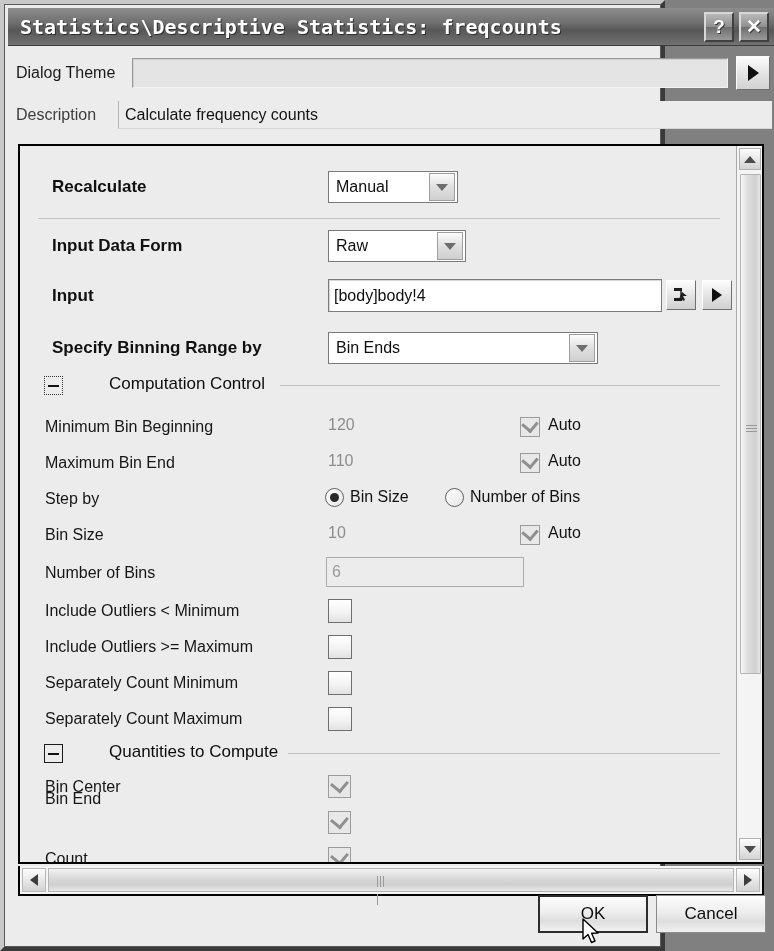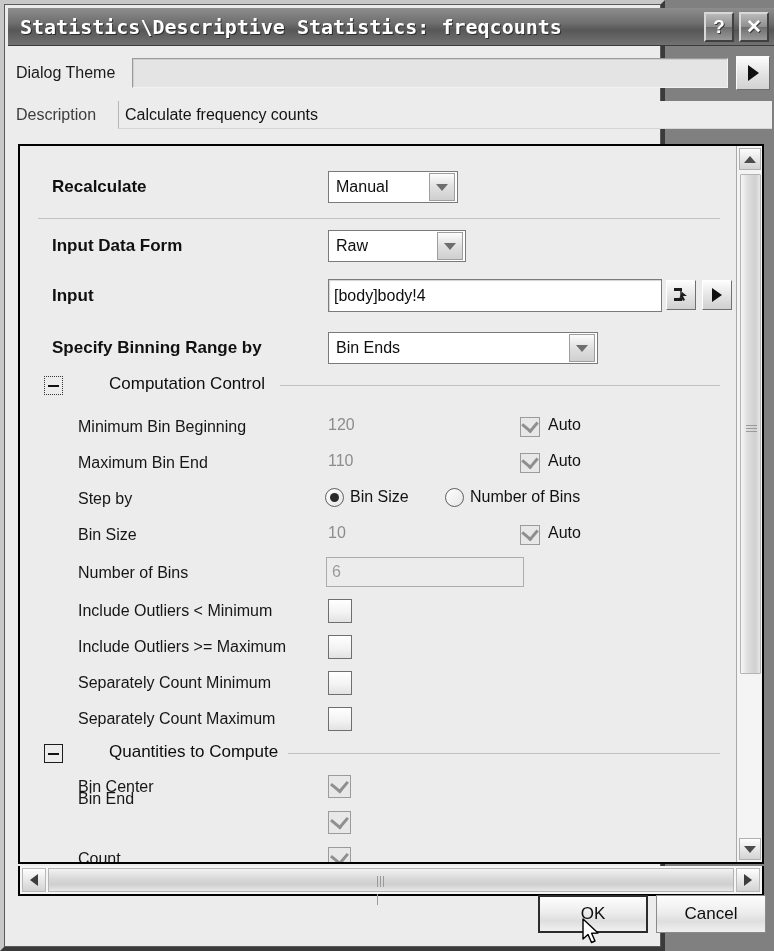--- a/index.html
+++ b/index.html
@@ -108,21 +108,21 @@
     position:absolute; left:0; top:0; width:718px; height:100%;
   }
 
   .row { position:absolute; left:0; width:718px; display:flex; align-items:center; }
   .lbl-bold {
     font-size:17px; font-weight:bold; color:#101010;
     padding-left:32px; white-space:nowrap;
   }
   .lbl-sub {
     font-size:16px; color:#161616;
-    padding-left:58px; white-space:nowrap;
+    padding-left:25px; white-space:nowrap;
   }
   .sep-line {
     position:absolute; left:18px; width:682px; height:1px;
     background:#c2c2c2;
   }
 
   
   .combo {
     position:absolute;
     height:32px; background:#ffffff;

